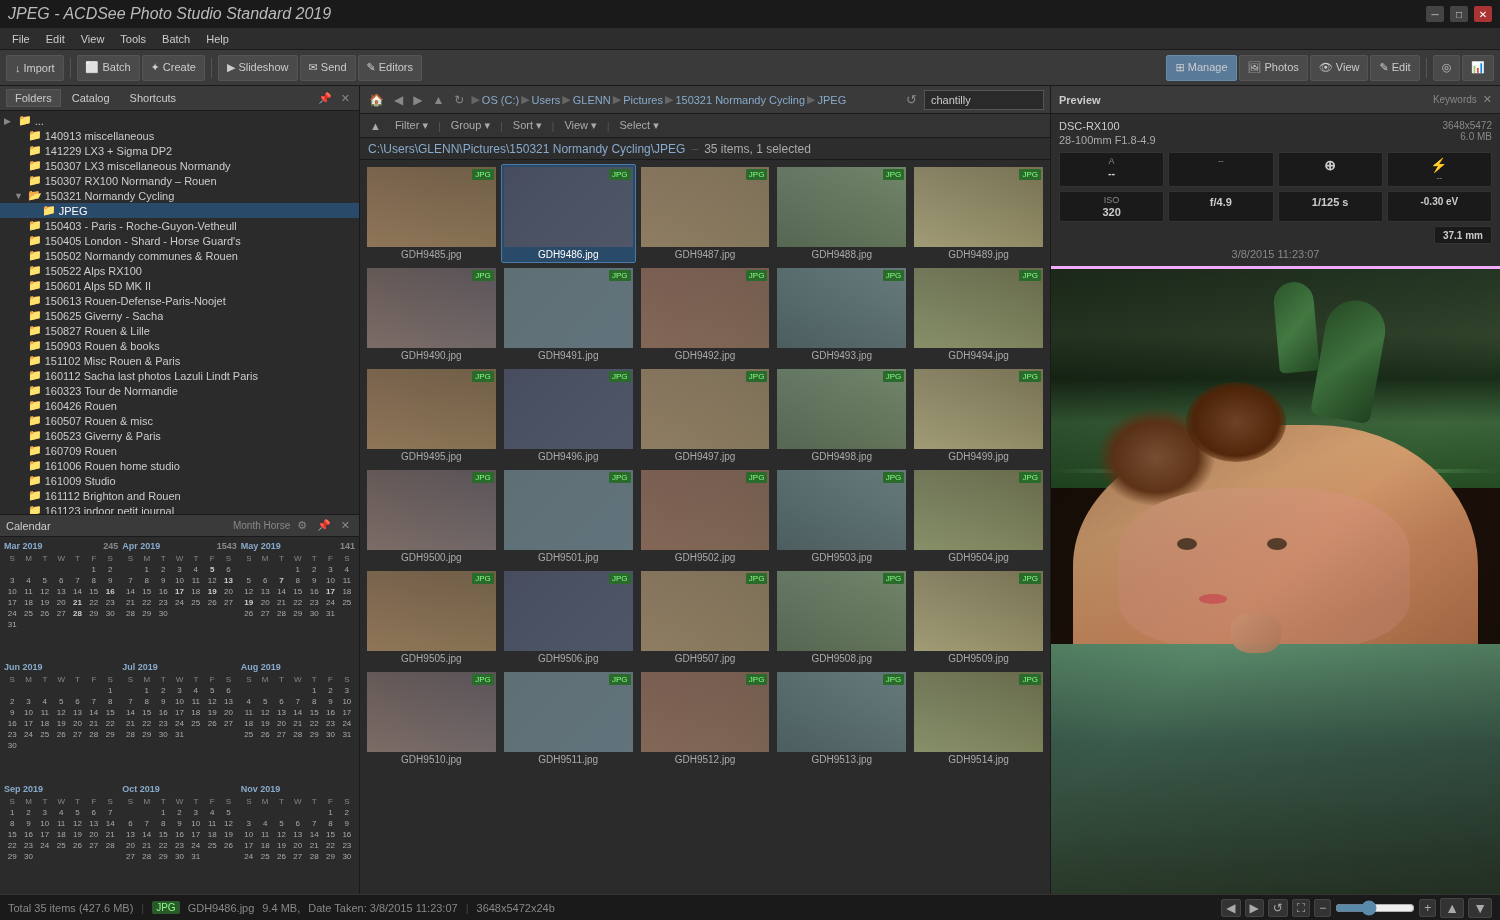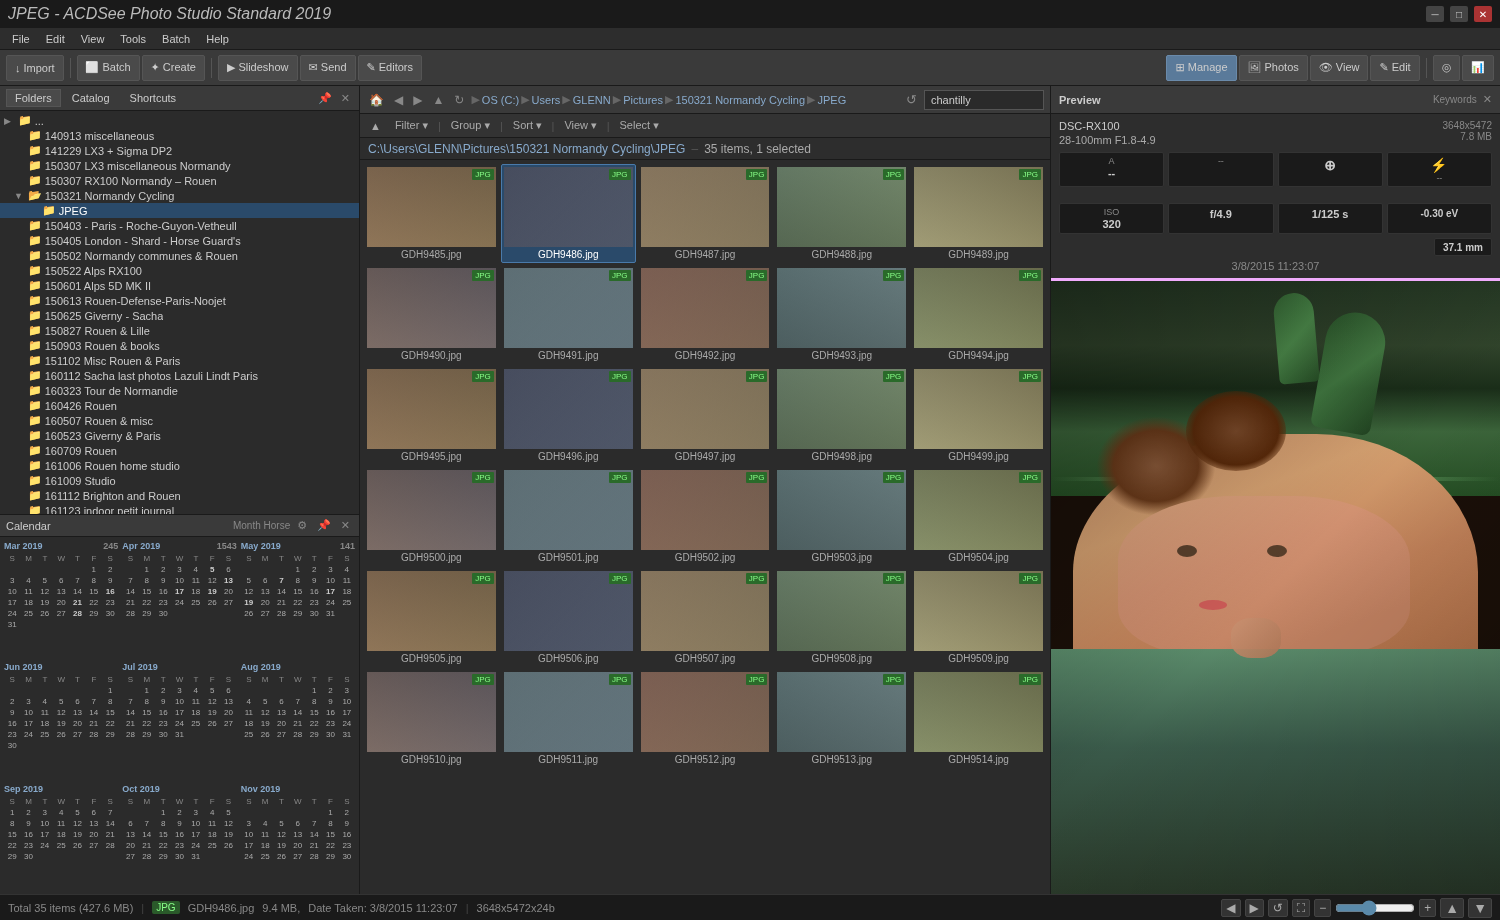--- a/index.html
+++ b/index.html
@@ -85,21 +85,21 @@
     
     #right-panel { width: 450px; display: flex; flex-direction: column; border-left: 1px solid #1a1a1a; background: #252525; }
     #preview-header { background: #3a3a3a; height: 28px; display: flex; align-items: center; padding: 0 8px; justify-content: space-between; border-bottom: 1px solid #1a1a1a; }
     #preview-meta { padding: 6px 8px; background: #2d2d2d; border-bottom: 3px solid #f0abfc; }
     .meta-model { font-size: 11px; color: #ccc; margin-bottom: 2px; }
     .meta-lens { font-size: 11px; color: #aaa; }
     .meta-grid { display: grid; grid-template-columns: 1fr 1fr 1fr 1fr; gap: 4px; margin-top: 6px; }
     .meta-cell { background: #1a1a1a; border: 1px solid #333; border-radius: 2px; padding: 3px 4px; text-align: center; }
     .meta-label { font-size: 9px; color: #888; }
     .meta-value { font-size: 11px; color: #ccc; font-weight: bold; margin-top: 1px; }
-    .meta-row { display: grid; grid-template-columns: 1fr 1fr 1fr 1fr; gap: 4px; margin-top: 16px; }
+    .meta-row { display: grid; grid-template-columns: 1fr 1fr 1fr 1fr; gap: 4px; margin-top: 4px; }
     .meta-timestamp { font-size: 11px; color: #888; text-align: center; margin-top: 4px; }
     #preview-image { flex: 1; display: flex; align-items: stretch; overflow: hidden; background: #1a1a1a; }
 
     
     #status-bar { background: #1a1a1a; height: 26px; display: flex; align-items: center; padding: 0 8px; gap: 8px; border-top: 1px solid #333; font-size: 11px; color: #888; }
     .status-sep { color: #444; }
     .status-jpg { background: #2a5a2a; color: #8f8; padding: 1px 4px; font-size: 10px; border-radius: 2px; }
     .zoom-control { display: flex; align-items: center; gap: 4px; margin-left: auto; }
     .zoom-btn { background: #333; border: 1px solid #444; color: #aaa; padding: 1px 4px; cursor: pointer; font-size: 12px; border-radius: 2px; }
 
@@ -1057,21 +1057,21 @@
       </div>
     </div>
     <div id="preview-meta">
       <div style="display:flex;justify-content:space-between;align-items:flex-start;">
         <div>
           <div class="meta-model">DSC-RX100</div>
           <div class="meta-lens">28-100mm F1.8-4.9</div>
         </div>
         <div style="text-align:right;">
           <div style="font-size:10px;color:#888;">3648x5472</div>
-          <div style="font-size:10px;color:#888;">7.8 MB</div>
+          <div style="font-size:10px;color:#888;">6.0 MB</div>
         </div>
       </div>
       <div class="meta-grid">
         <div class="meta-cell">
           <div class="meta-label">A</div>
           <div class="meta-value">--</div>
         </div>
         <div class="meta-cell">
           <div class="meta-label">--</div>
           <div class="meta-value"></div>

